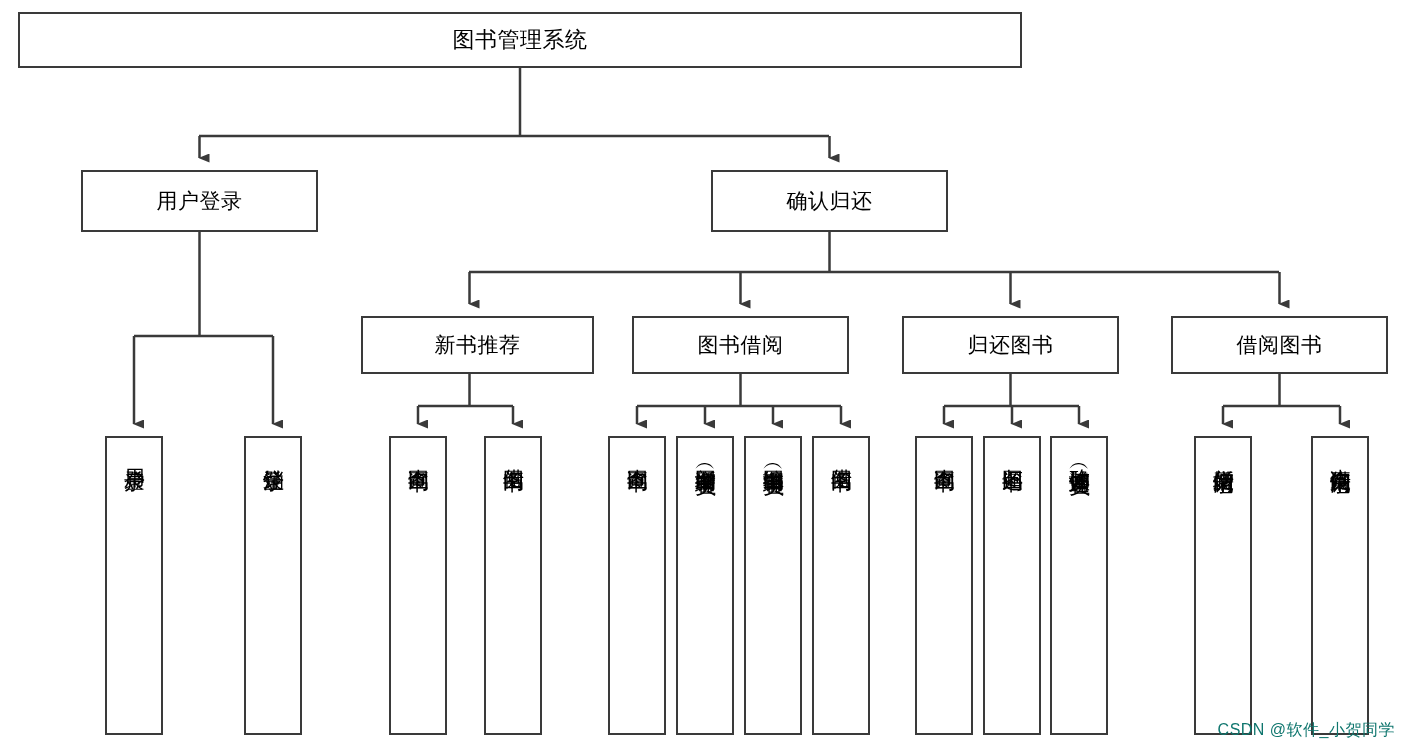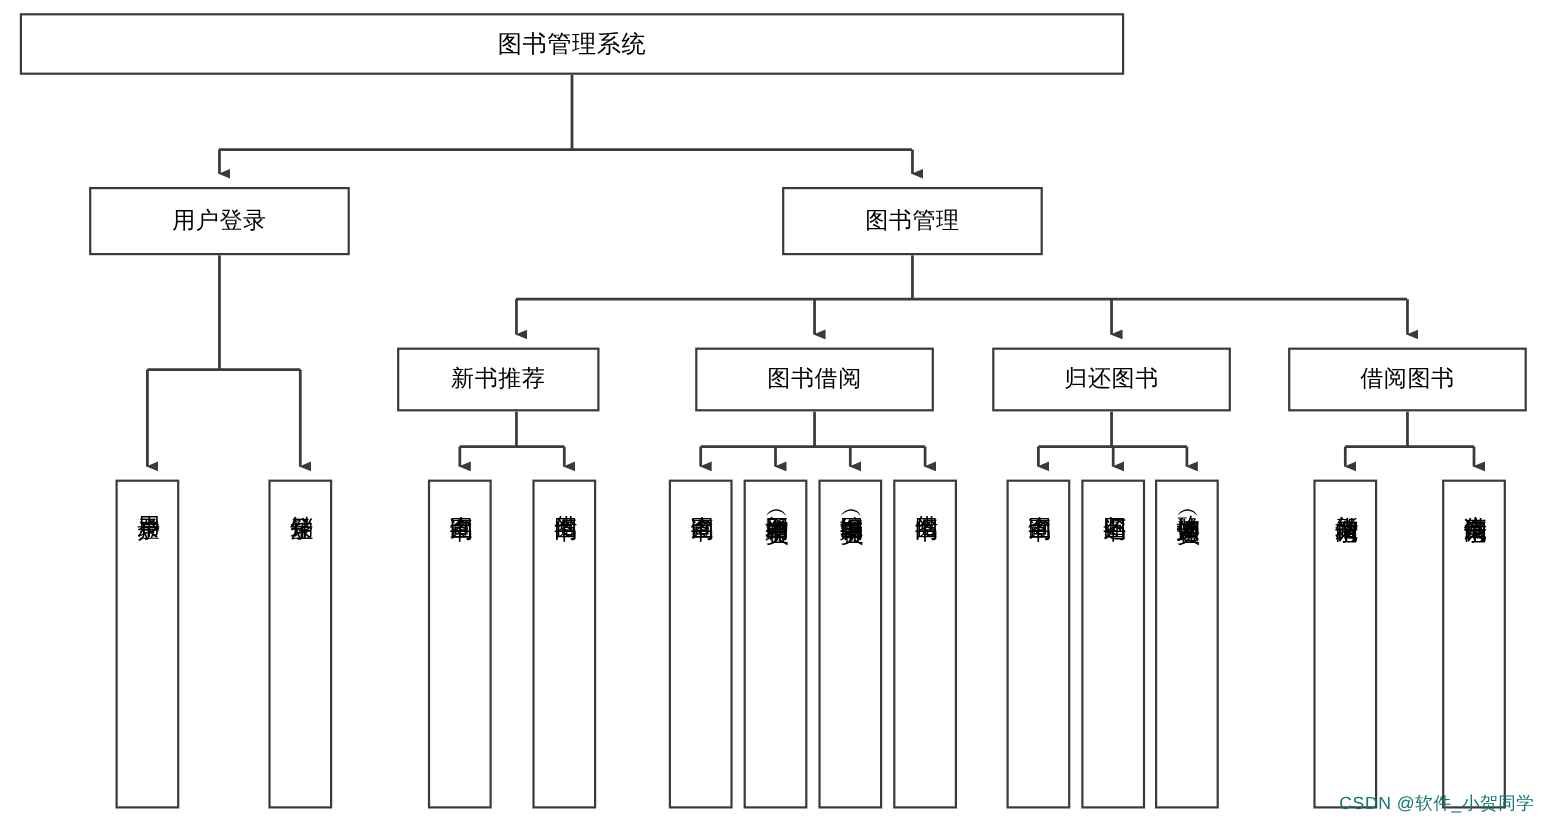--- a/index.html
+++ b/index.html
@@ -115,23 +115,23 @@
   </svg>
 
   <div id="node-layer">
       <div class="node root" style="left: 18px; top: 12px; width: 1004px; height: 56px;">
         <span class="label">图书管理系统</span>
       </div>
       <div class="node branch" style="left: 81px; top: 170px; width: 237px; height: 62px;">
         <span class="label">用户登录</span>
       </div>
       <div class="node branch" style="left: 711px; top: 170px; width: 237px; height: 62px;">
-        <span class="label">图书管理</span>
+        <span class="label">确认归还</span>
       </div>
-      <div class="node branch" style="left: 361px; top: 316px; width: 184px; height: 58px;">
+      <div class="node branch" style="left: 361px; top: 316px; width: 233px; height: 58px;">
         <span class="label">新书推荐</span>
       </div>
       <div class="node branch" style="left: 632px; top: 316px; width: 217px; height: 58px;">
         <span class="label">图书借阅</span>
       </div>
       <div class="node branch" style="left: 902px; top: 316px; width: 217px; height: 58px;">
         <span class="label">归还图书</span>
       </div>
       <div class="node branch" style="left: 1171px; top: 316px; width: 217px; height: 58px;">
         <span class="label">借阅图书</span>

